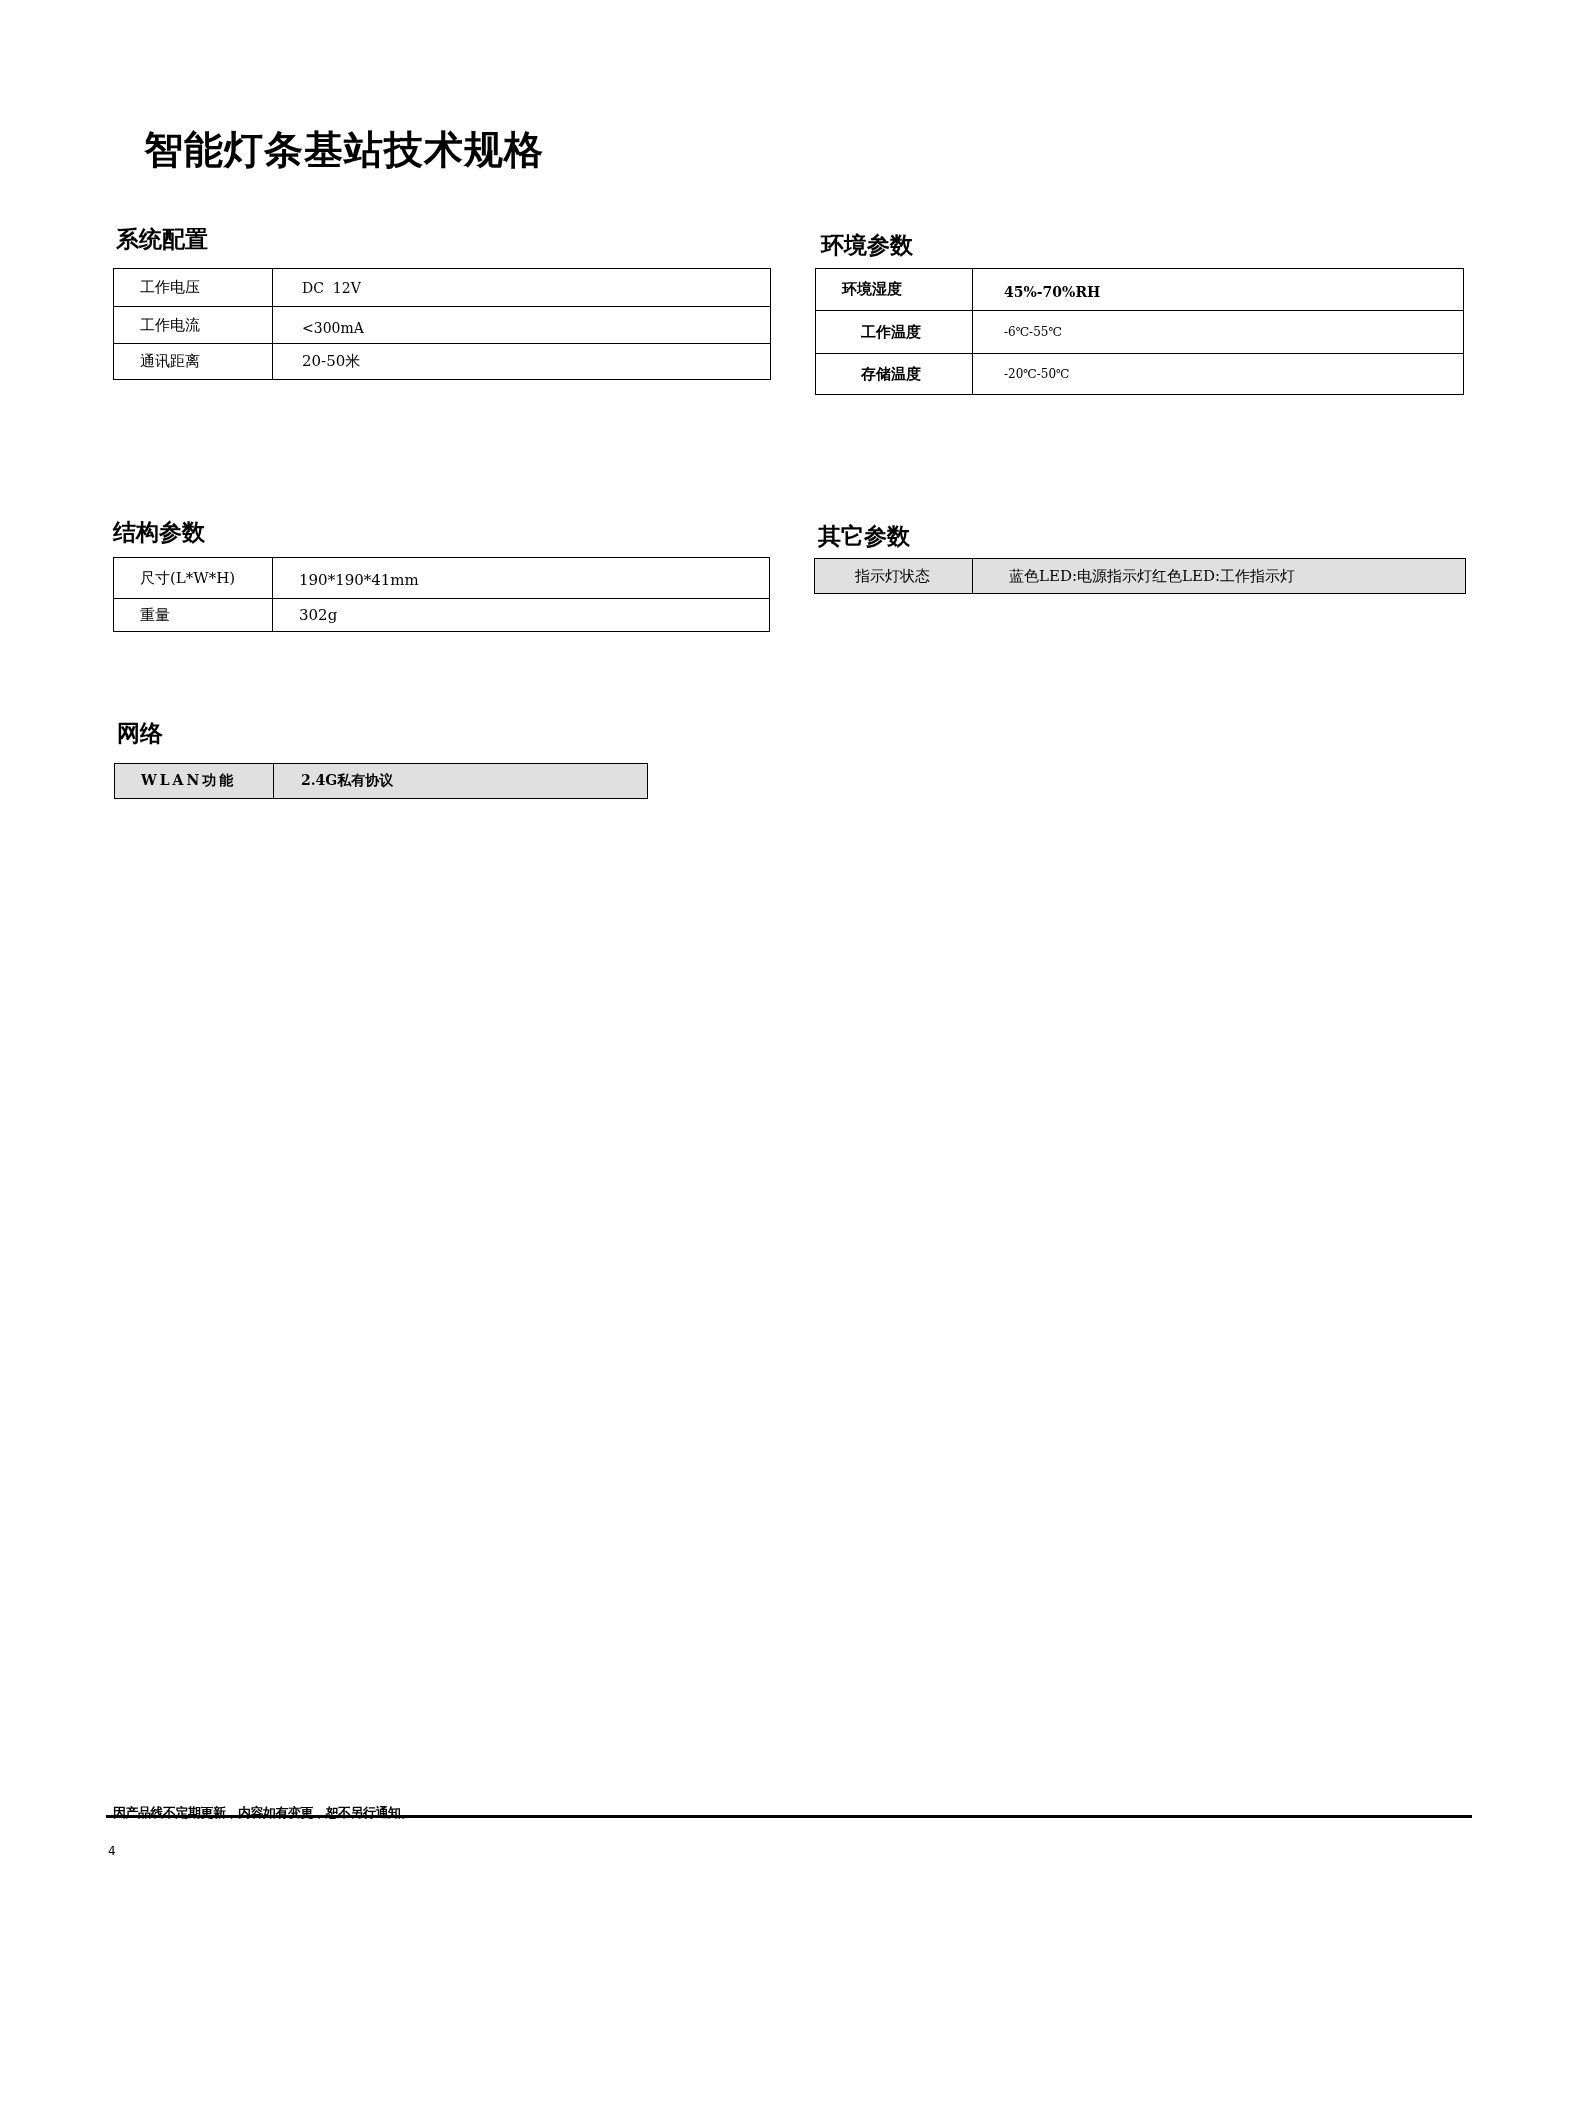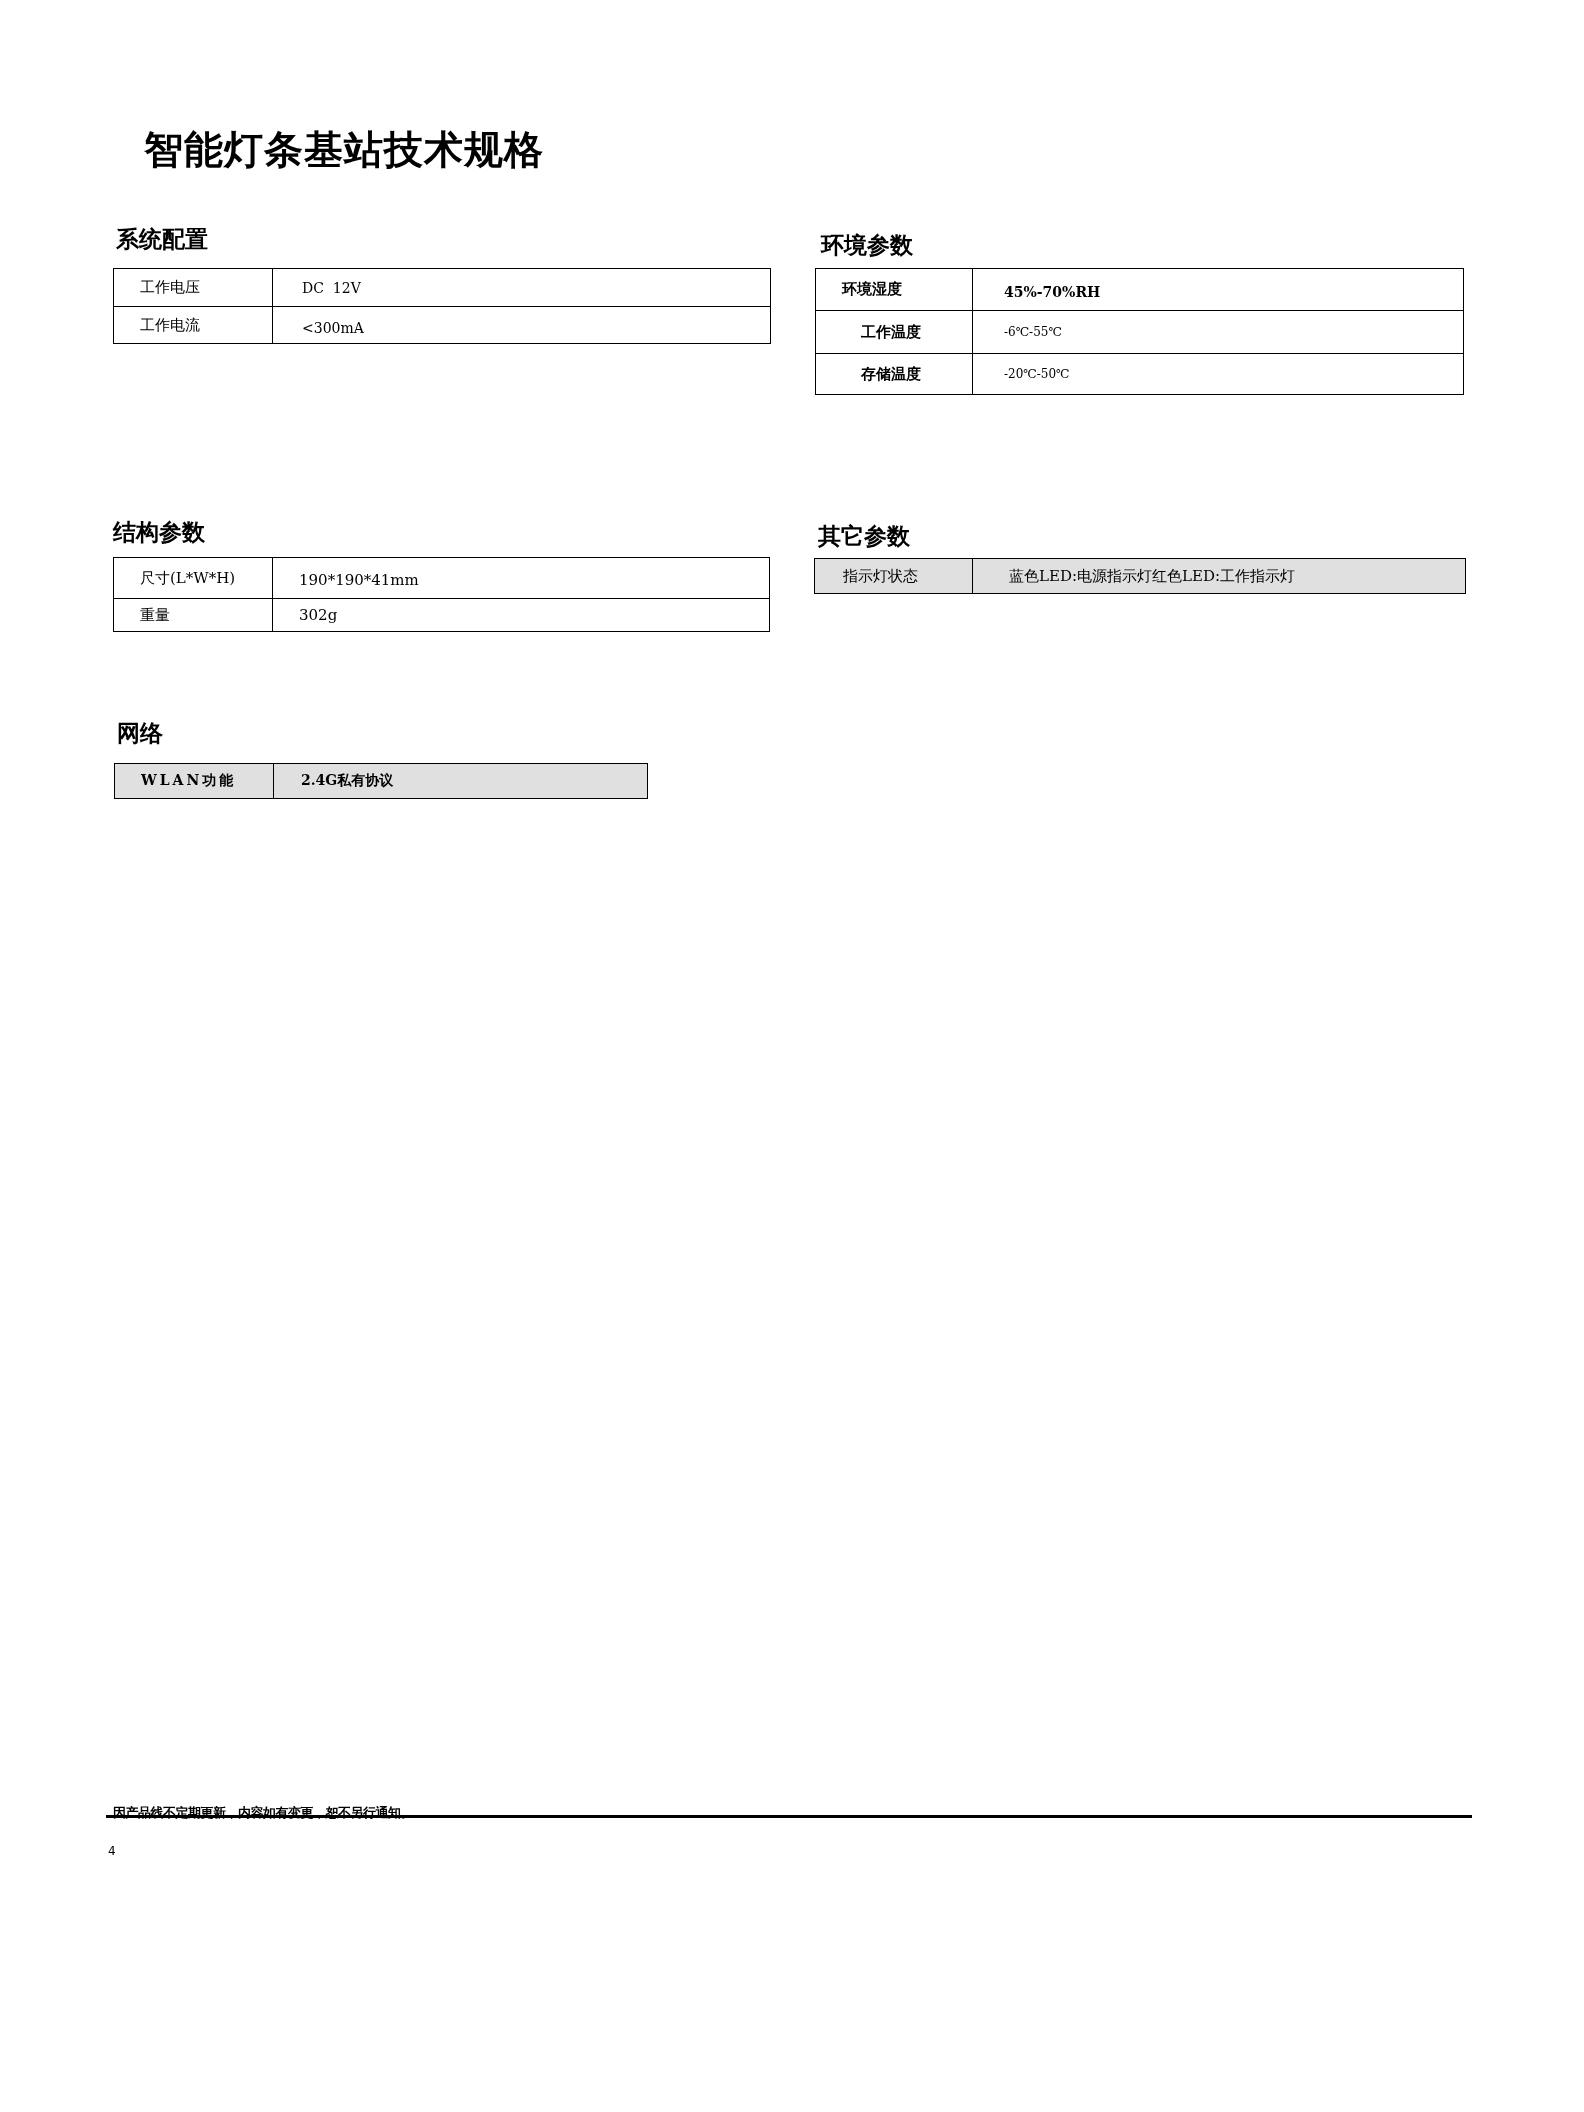--- a/index.html
+++ b/index.html
@@ -57,20 +57,24 @@
     </colgroup>
   <tbody>
   <tr style="height:38px">
     <td class="k">工作电压</td>
     <td class="v" style="font-size:14px; white-space:pre;">DC  12V</td>
   </tr>
   <tr style="height:37px">
     <td class="k">工作电流</td>
     <td class="v" style="font-size:14px; padding-top:6px;">&lt;300mA</td>
   </tr>
+  <tr style="height:36px">
+    <td class="k">通讯距离</td>
+    <td class="v">20-50米</td>
+  </tr>
 </tbody>
   </table>
 
 <div class="abs section-heading" style="left:821px; top:230px;">环境参数</div>
 <table class="spec" style="left:815px; top:268px; width:649px;">
   <colgroup>
       <col style="width:157px">
       <col>
     </colgroup>
   <tbody>
@@ -108,21 +112,21 @@
   </table>
 
 <div class="abs section-heading" style="left:818px; top:521px;">其它参数</div>
 <table class="spec shaded" style="left:814px; top:558px; width:652px;">
   <colgroup>
       <col style="width:158px">
       <col>
     </colgroup>
   <tbody>
       <tr style="height:35px">
-    <td class="k" style="padding-left:28px;">指示灯状态</td>
+    <td class="k" style="padding-left:40px;">指示灯状态</td>
     <td class="v" style="padding-left:36px;">蓝色LED:电源指示灯红色LED:工作指示灯</td>
   </tr>
 </tbody>
   </table>
 
 <div class="abs section-heading" style="left:117px; top:718px;">网络</div>
 <table class="spec shaded bold" style="left:114px; top:763px; width:534px;">
   <colgroup>
       <col style="width:159px">
       <col>

